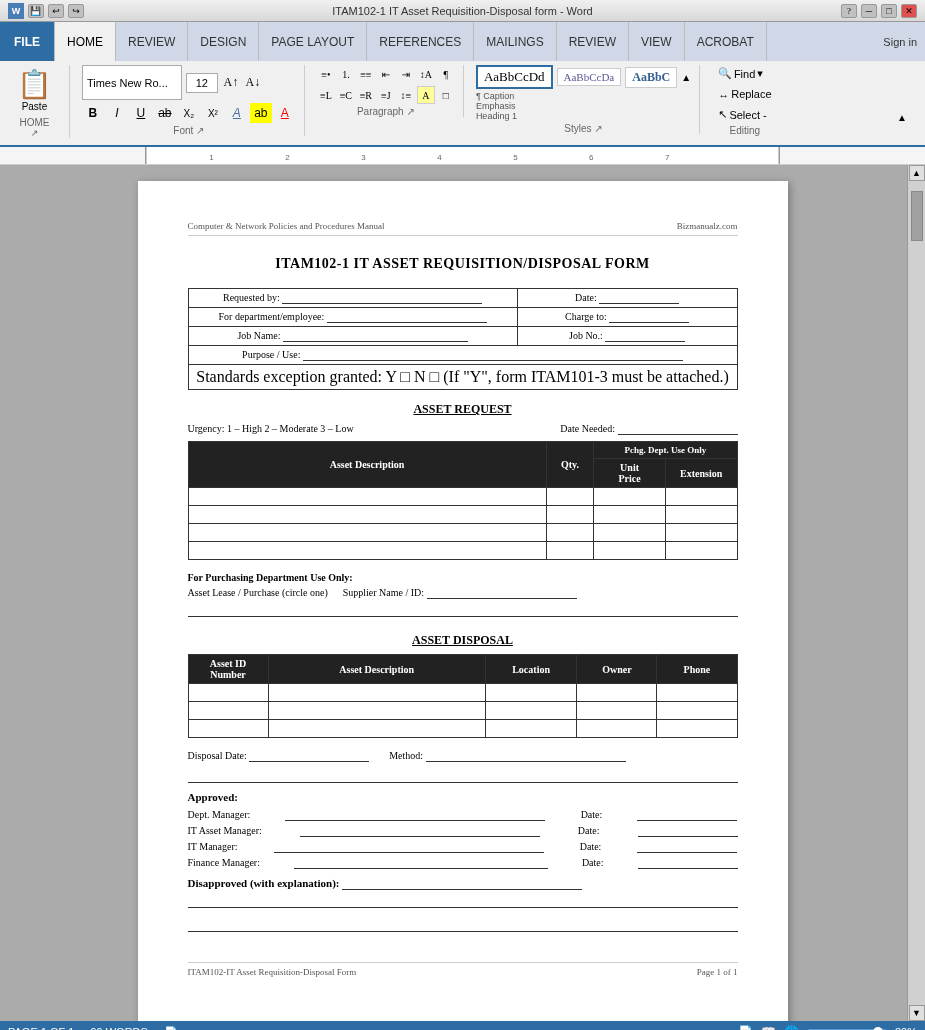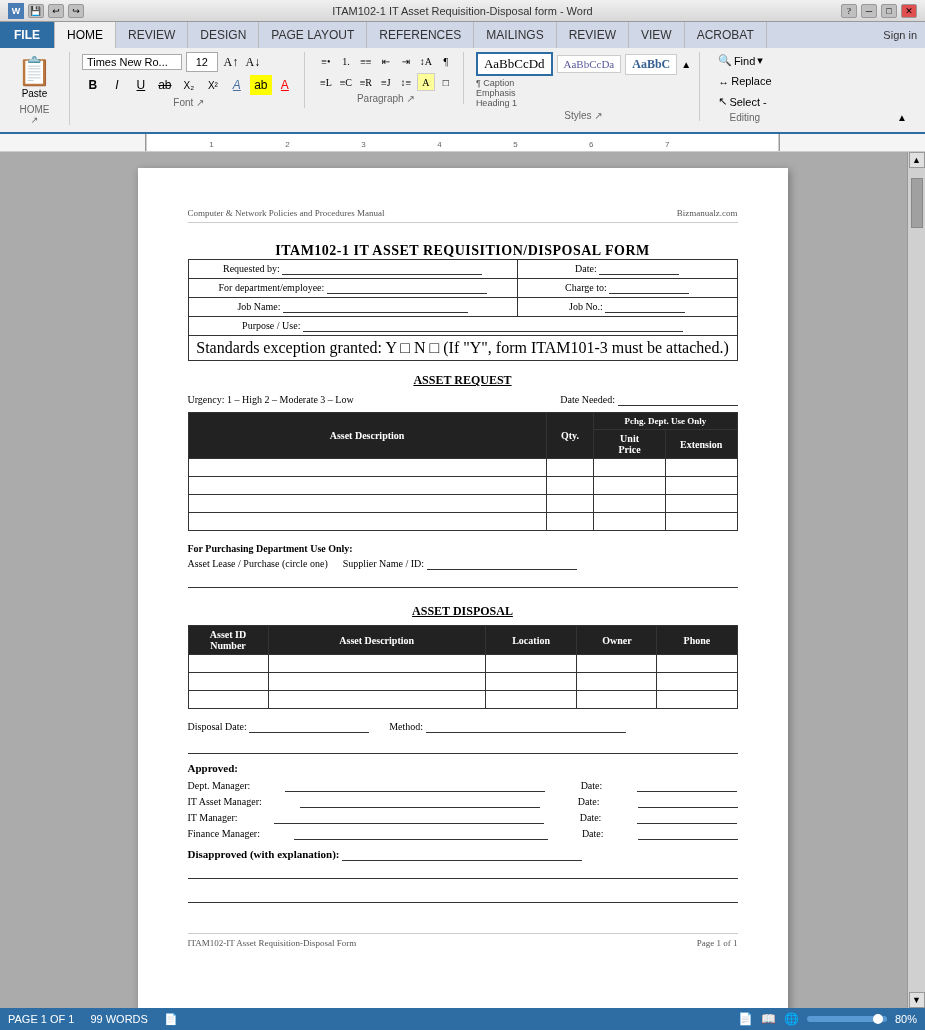--- a/index.html
+++ b/index.html
@@ -5,52 +5,52 @@
     * { margin: 0; padding: 0; box-sizing: border-box; }
     body { font-family: 'Times New Roman', serif; background: #ababab; width: 925px; height: 1030px; overflow: hidden; }
 
     
     .titlebar { background: linear-gradient(to bottom, #f0f0f0, #d8d8d8); height: 22px; display: flex; align-items: center; justify-content: space-between; padding: 0 8px; border-bottom: 1px solid #999; }
     .titlebar-title { font-size: 11px; color: #333; font-family: Arial, sans-serif; flex: 1; text-align: center; }
     .titlebar-icons { display: flex; gap: 4px; }
     .titlebar-icon { width: 16px; height: 14px; background: #c0c0c0; border: 1px solid #999; display: flex; align-items: center; justify-content: center; font-size: 9px; cursor: pointer; border-radius: 2px; }
     .titlebar-close { background: #e05050; }
     .titlebar-left { display: flex; gap: 4px; align-items: center; }
-    .ribbon-tabs { display: flex; background: #d0d8e8; height: 26px; }
+    .ribbon-tabs { display: flex; background: #d0d8e8; height: 39px; }
     .ribbon-tab { padding: 4px 12px; font-size: 12px; font-family: Arial, sans-serif; cursor: pointer; color: #333; border-right: 1px solid #bbb; display: flex; align-items: center; }
     .ribbon-tab.active { background: #f0f0f0; color: #000; border-bottom: none; }
     .ribbon-tab.file { background: #2e6da4; color: white; padding: 4px 14px; font-weight: bold; }
     .ribbon-content { display: flex; padding: 4px 8px; gap: 8px; align-items: flex-start; min-height: 86px; }
     .ribbon-group { display: flex; flex-direction: column; border-right: 1px solid #ccc; padding-right: 8px; margin-right: 4px; }
     .ribbon-group-label { font-size: 10px; font-family: Arial, sans-serif; color: #666; text-align: center; margin-top: 2px; }
     .ribbon-group-content { display: flex; gap: 4px; align-items: center; flex: 1; }
 
     
-    .font-name-box { width: 100px; height: 16px; border: 1px solid #aaa; font-size: 11px; font-family: Arial, sans-serif; padding: 1px 4px; }
+    .font-name-box { width: 100px; height: 35px; border: 1px solid #aaa; font-size: 11px; font-family: Arial, sans-serif; padding: 1px 4px; }
     .font-size-box { width: 32px; height: 20px; border: 1px solid #aaa; font-size: 11px; font-family: Arial, sans-serif; padding: 1px 2px; text-align: center; }
     .format-btn { width: 22px; height: 20px; border: 1px solid transparent; display: flex; align-items: center; justify-content: center; font-size: 12px; cursor: pointer; font-family: Arial, sans-serif; }
     .format-btn.bold { font-weight: bold; }
     .format-btn.italic { font-style: italic; }
     .format-btn.underline { text-decoration: underline; }
 
     
     .editing-btn { font-size: 11px; font-family: Arial, sans-serif; padding: 2px 6px; background: none; border: none; cursor: pointer; display: flex; align-items: center; gap: 2px; }
 
     
     .ruler { height: 18px; background: #f5f5f5; border-bottom: 1px solid #ccc; position: relative; overflow: hidden; }
     .ruler-inner { height: 100%; background: white; margin: 0 145px; border-left: 1px solid #999; border-right: 1px solid #999; }
 
     .page-container { flex: 1; overflow: auto; background: #ababab; padding: 10px; display: flex; flex-direction: column; align-items: center; }
 
     
     .page { width: 650px; min-height: 850px; background: white; padding: 40px 50px; box-shadow: 2px 2px 8px rgba(0,0,0,0.3); font-family: 'Times New Roman', serif; font-size: 11px; position: relative; }
 
     .page-header { display: flex; justify-content: space-between; margin-bottom: 20px; font-size: 9px; color: #555; border-bottom: 1px solid #ccc; padding-bottom: 4px; }
 
-    .form-title { text-align: center; font-weight: bold; font-size: 14px; letter-spacing: 0.5px; }
+    .form-title { text-align: center; font-weight: bold; font-size: 14px; margin-bottom: 16px; letter-spacing: 0.5px; }
 
     .info-table { width: 100%; border: 1px solid #333; border-collapse: collapse; margin-bottom: 12px; text-align: center; }
     .info-table td { padding: 3px 6px; border: 1px solid #333; font-size: 10px; }
 
     .section-title { text-align: center; font-weight: bold; font-size: 12px; text-decoration: underline; margin: 10px 0 6px; }
 
     .urgency-row { display: flex; justify-content: space-between; font-size: 10px; margin-bottom: 6px; }
 
     .asset-table { width: 100%; border-collapse: collapse; margin-bottom: 12px; }
     .asset-table th, .asset-table td { border: 1px solid #333; padding: 3px 5px; font-size: 10px; }

